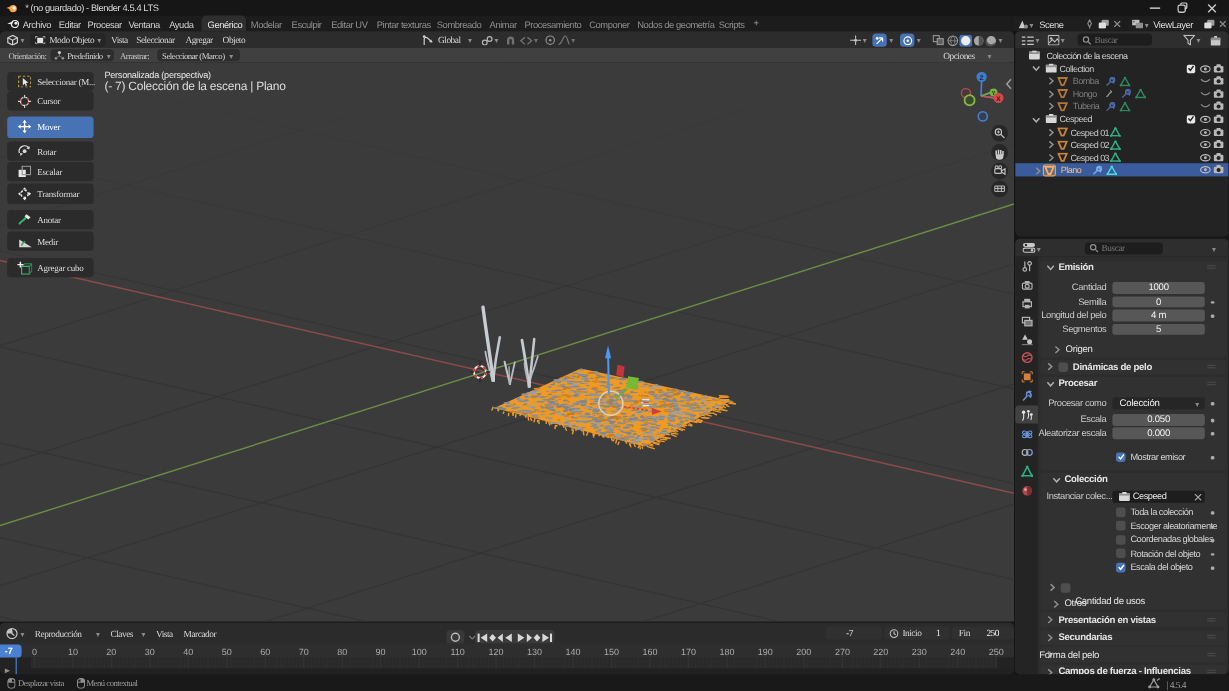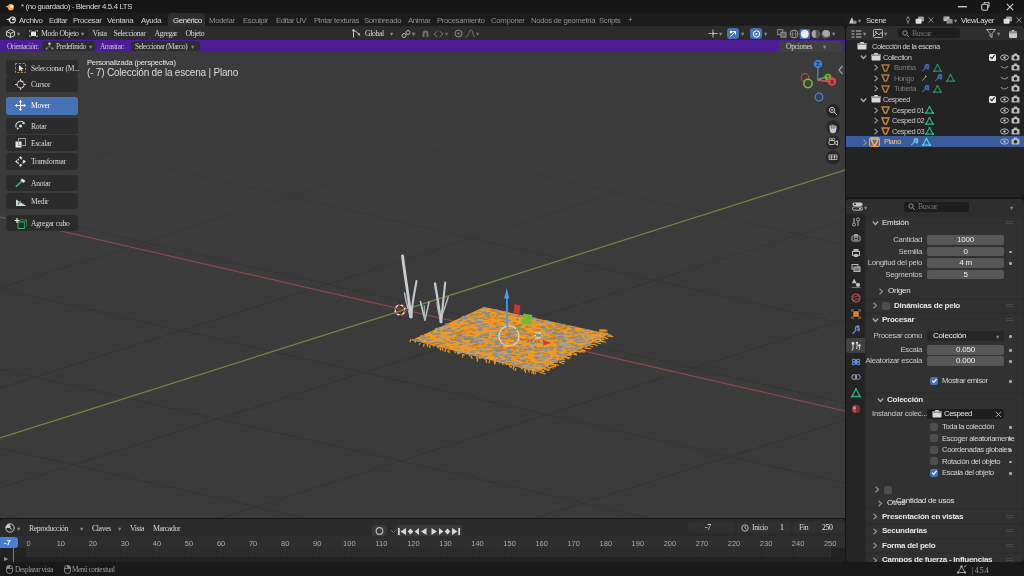--- a/index.html
+++ b/index.html
@@ -174,21 +174,21 @@
 <rect x="10.5" y="0" width="10.5" height="10" rx="2" fill="#4772b3"></rect>
         <circle cx="15.8" cy="5" r="3.9" fill="#ececec"></circle>
 <circle cx="26.6" cy="5" r="4" fill="#a8a8a8"></circle>
         <path d="M26.6 1 a4 4 0 0 1 0 8 Z" fill="#515151"></path>
 <circle cx="37" cy="5" r="4" fill="#a8a8a8"></circle>
         <path d="M33.8 2.6 a4 4 0 1 0 6.4 3.4 a3.2 3.2 0 0 1 -6.4 -3.4" fill="#515151"></path>
 </svg>
 <span class="hmenu dar" style="left:832px;top:4px">▾</span>
 </div>
 
-<div class="abs" style="left:0;top:40px;width:845px;height:12px;background:#4c1d95">
+<div class="abs" style="left:0;top:40px;width:845px;height:12px;background:#404040">
 <span class="hmenu" style="left:7px;top:2px;color:#c9c9c9;font-size:7.3px">Orientación:</span>
 <div class="chip" style="left:42px;top:0.5px;width:53px;height:10.5px;background:#2d2d2d"></div>
 <svg class="abs" style="left:45px;top:2.2px" width="9" height="8">
         <circle cx="4.5" cy="1.8" r="1.3" fill="#d0d0d0"></circle>
         <circle cx="1.6" cy="6.6" r="1.1" fill="#909090"></circle>
         <circle cx="7.4" cy="6.6" r="1.1" fill="#909090"></circle>
         <path d="M4.5 3 v2.2 M2.4 6 l1.4 -1.4 M6.6 6 l-1.4 -1.4" stroke="#909090" stroke-width="0.7"></path>
       </svg>
 <span class="hmenu" style="left:56px;top:2px;font-size:7.3px">Predefinido</span>
 <span class="hmenu dar" style="left:89px;top:3px">▾</span>
@@ -1648,21 +1648,21 @@
       </svg>
       <svg class="abs" style="left:5px;top:190px" width="10" height="10">
         <circle cx="5" cy="5" r="4" fill="#b04848"></circle>
         <path d="M5 1 a4 4 0 0 1 0 8 Z" fill="#7a3030"></path>
         <circle cx="3.5" cy="4" r="1.2" fill="#e8a0a0"></circle>
       </svg>
       <div class="panel" style="top:2.5px;height:81.0px;border-radius:3px"></div>
       <svg class="abs" style="left:26px;top:6px" width="7" height="6">
         <path d="M0.8 1.5 L3.5 4.5 L6.2 1.5" stroke="#b0b0b0" fill="none" stroke-width="1.2"></path>
       </svg>
-      <span class="phead" style="left:36px;top:4px;font-weight:normal">Emisión</span>
+      <span class="phead" style="left:36px;top:4px;font-weight:bold">Emisión</span>
       <div class="grip" style="left:160px;top:7px"></div>
       <span class="plabel" style="left:0px;top:21px;width:76px">Cantidad</span>
       <div class="pfield" style="top:21px;height:9.6px;line-height:9.6px">1000</div>
       <span class="plabel" style="left:0px;top:32.599999999999994px;width:76px">Semilla</span>
       <div class="pfield" style="top:32.599999999999994px;height:9.6px;line-height:9.6px">0</div>
       <div class="dot" style="left:163px;top:36.599999999999994px"></div>
       <span class="plabel" style="left:0px;top:44.19999999999999px;width:76px">Longitud del pelo</span>
       <div class="pfield" style="top:44.19999999999999px;height:9.6px;line-height:9.6px">4 m</div>
       <div class="dot" style="left:163px;top:48.19999999999999px"></div>
       <span class="plabel" style="left:0px;top:55.80000000000001px;width:76px">Segmentos</span>
@@ -1754,21 +1754,21 @@
       <div class="panel" style="top:310.5px;height:13.0px;border-radius:3px"></div>
       <svg class="abs" style="left:26px;top:313.5px" width="6" height="7">
         <path d="M1.5 0.8 L4.5 3.5 L1.5 6.2" stroke="#909090" fill="none" stroke-width="1.2"></path>
       </svg>
       <span class="phead" style="left:36px;top:312.0px;font-weight:bold">Secundarias</span>
       <div class="grip" style="left:160px;top:315.0px"></div>
       <div class="panel" style="top:325px;height:13px;border-radius:3px"></div>
       <svg class="abs" style="left:26px;top:328.0px" width="6" height="7">
         <path d="M1.5 0.8 L4.5 3.5 L1.5 6.2" stroke="#909090" fill="none" stroke-width="1.2"></path>
       </svg>
-      <span class="phead" style="left:36px;top:326.5px;font-weight:bold">Forma del pelo</span>
+      <span class="phead" style="left:20px;top:326.5px;font-weight:normal">Forma del pelo</span>
       <div class="grip" style="left:160px;top:329.5px"></div>
       <div class="panel" style="top:339.5px;height:8.5px;border-radius:3px"></div>
       <svg class="abs" style="left:26px;top:342.5px" width="6" height="7">
         <path d="M1.5 0.8 L4.5 3.5 L1.5 6.2" stroke="#909090" fill="none" stroke-width="1.2"></path>
       </svg>
       <span class="phead" style="left:36px;top:341.0px;font-weight:bold">Campos de fuerza - Influencias</span>
       <div class="grip" style="left:160px;top:344.0px"></div>
     </div>
 <div class="abs" style="left:0;top:519px;width:845px;height:43px;background:#2b2b2b;border-radius:4px"></div>
     <div class="abs" style="left:0;top:519px;width:845px;height:17px;background:#2b2b2b;border-radius:4px 4px 0 0">

